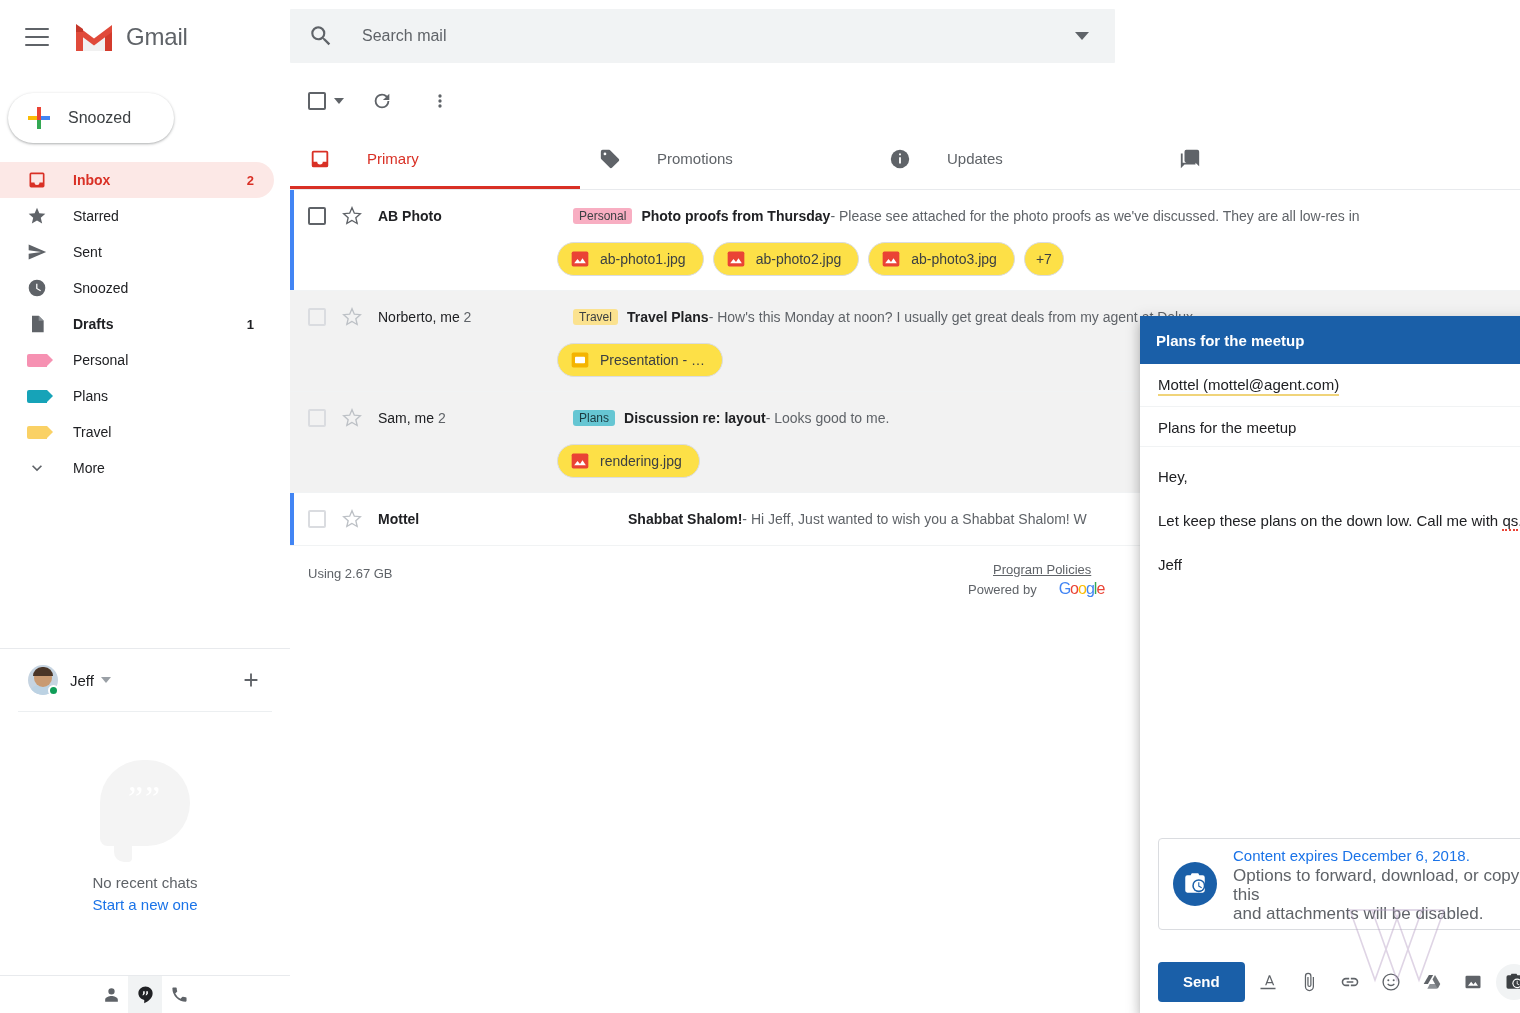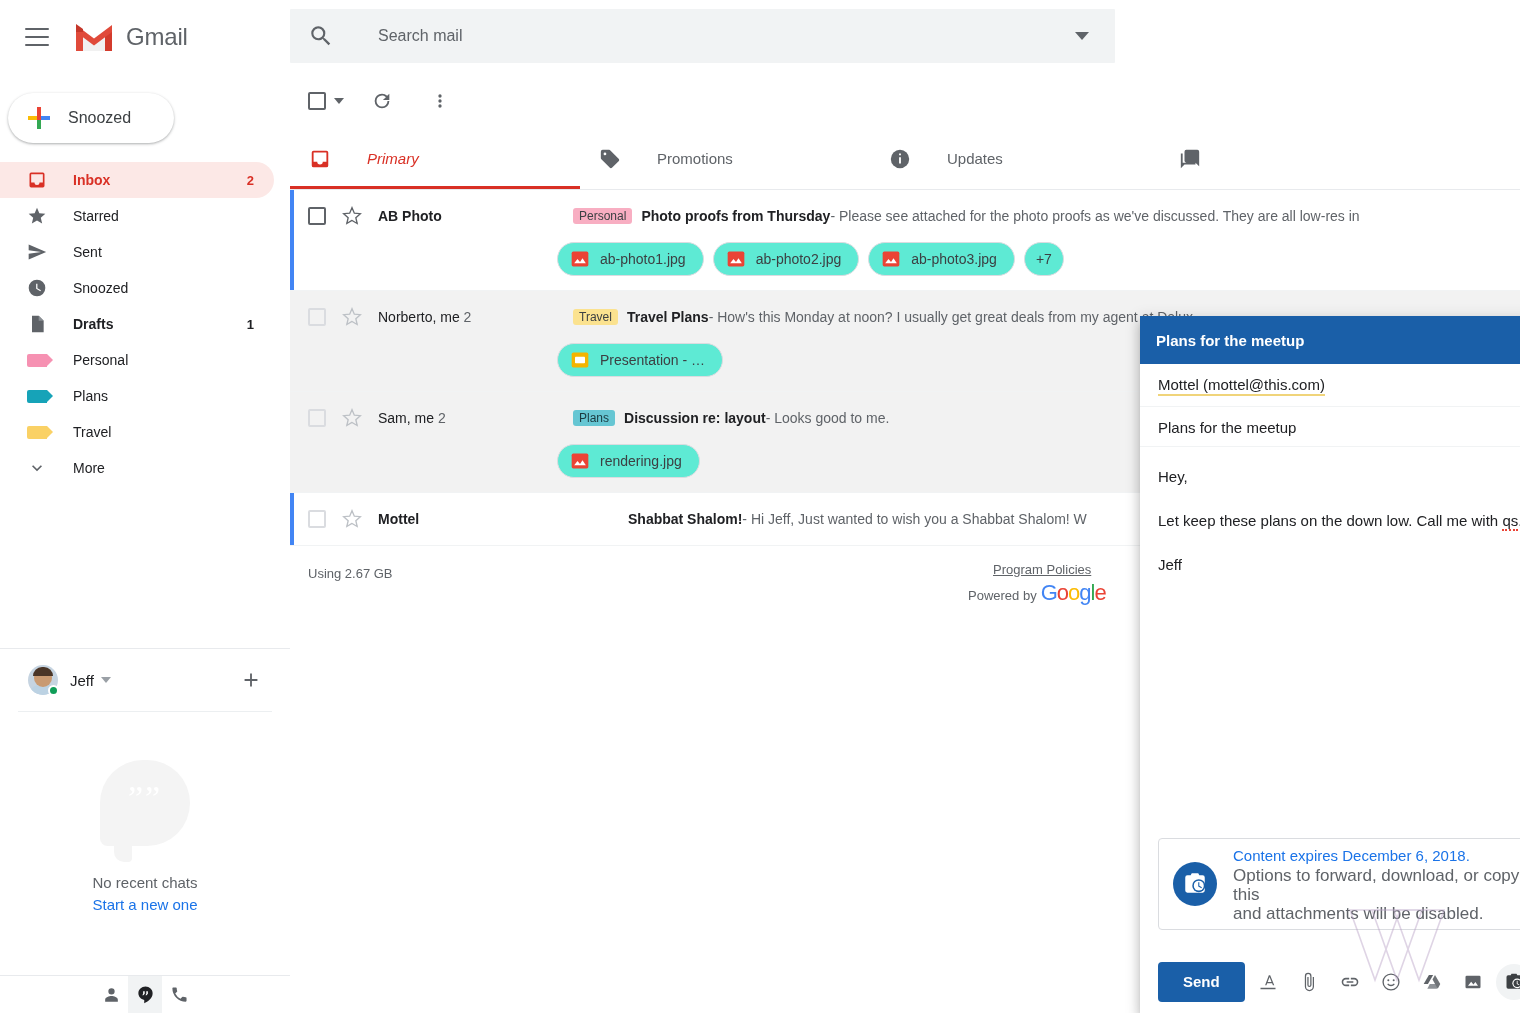--- a/index.html
+++ b/index.html
@@ -14,21 +14,21 @@
 
   
   .topbar { position:absolute; left:0; top:0; width:1520px; height:73px; background:#fff; }
   .brand { position:absolute; left:0; top:0; width:290px; height:73px; display:flex; align-items:center; }
   .hamburger { width:24px; height:18px; margin-left:25px; display:flex; flex-direction:column; justify-content:space-between; cursor:pointer; }
   .hamburger i { display:block; height:2px; background:#5f6368; border-radius:1px; }
   .gmail-logo { margin-left:25px; width:40px; height:32px; position:relative; }
   .gmail-word { margin-left:12px; font-size:24px; color:#5f6368; letter-spacing:-0.2px; }
 
   .searchwrap { position:absolute; left:290px; top:9px; width:825px; height:54px;
-    background:#f1f3f4; border-radius:1px; display:flex; align-items:center;gap:16px; }
+    background:#f1f3f4; border-radius:1px; display:flex; align-items:center; }
   .searchwrap .sicon { margin-left:18px; width:26px; height:26px; display:block; }
   .search-input { flex:1; border:none; background:transparent; outline:none;
     font-family:"Liberation Sans",sans-serif; font-size:16px; color:#202124; margin-left:28px; }
   .search-input::placeholder { color:#5f6368; }
   .search-caret { width:0;height:0;border-left:7px solid transparent;border-right:7px solid transparent;
     border-top:8px solid #5f6368; margin-right:26px; cursor:pointer; }
 
   
   .sidebar { position:absolute; left:0; top:73px; width:290px; height:940px; background:#fff; }
   .compose-btn { margin:20px 0 0 8px; width:166px; height:50px; border-radius:25px;
@@ -79,21 +79,21 @@
   
   .main { position:absolute; left:290px; top:73px; width:1230px; height:940px; background:#fff; }
   .list-toolbar { height:55px; display:flex; align-items:center; padding-left:18px; gap:0; }
   .sel-box { width:18px; height:18px; border:2px solid #5f6368; border-radius:2px; cursor:pointer; }
   .sel-caret { margin-left:8px; width:0;height:0;border-left:5px solid transparent;border-right:5px solid transparent;border-top:6px solid #5f6368; cursor:pointer; }
   .tb-btn { width:40px; height:40px; margin-left:18px; display:flex; align-items:center; justify-content:center; cursor:pointer; border-radius:50%; }
 
   .tabs { height:62px; display:flex; align-items:stretch; border-bottom:1px solid #e8eaed; position:relative; }
   .tab { width:290px; display:flex; align-items:center; padding-left:18px; cursor:pointer; position:relative; flex:0 0 290px; }
   .tab .tlabel { margin-left:35px; font-size:15px; color:#5f6368; }
-  .tab.active .tlabel { color:#d93025;font-style:italic; }
+  .tab.active .tlabel { color:#d93025; }
   .tab.active:after { content:""; position:absolute; left:0; right:0; bottom:0; height:3px; background:#d93025; }
   .tab .ticon { width:24px; height:24px; display:flex; align-items:center; justify-content:center; }
 
   .row { position:relative; border-bottom:1px solid #f1f3f4; padding-left:18px; cursor:pointer; background:#f2f2f2; }
   .row.unread { background:#fff; }
   .row.unread:before { content:""; position:absolute; left:0; top:0; bottom:0; width:4px; background:#4285f4; }
   .row-main { display:flex; align-items:center; height:52px; }
   .row-cb { width:18px; height:18px; border:2px solid #dadce0; border-radius:2px; flex:0 0 18px; }
   .row.unread .row-cb { border-color:#5f6368; }
   .row-star { margin-left:16px; width:20px; height:20px; flex:0 0 20px; }
@@ -101,29 +101,29 @@
   .row.unread .row-sender { font-weight:bold; }
   .row-sender .cnt { color:#5f6368; font-weight:normal; }
   .row-subject { flex:1; font-size:14px; white-space:nowrap; overflow:hidden; display:flex; align-items:center; }
   .chip-label { display:inline-block; padding:1px 6px; border-radius:3px; font-size:12px; margin-right:9px; flex:0 0 auto; }
   .chip-personal { background:#f8aec2; color:#3c4043; }
   .chip-travel { background:#fbe28f; color:#3c4043; }
   .chip-plans { background:#66c6d3; color:#1b3a40; }
   .subj-strong { font-weight:bold; color:#202124; }
   .subj-snip { color:#5f6368; font-weight:normal; }
   .atts { display:flex; align-items:center; gap:9px; padding:0 0 14px 249px; }
-  .att { height:34px; border:1px solid #dadce0; border-radius:17px; display:flex; align-items:center; padding:0 17px 0 12px; font-size:14px; color:#3c4043; background:#5eead4; }
+  .att { height:34px; border:1px solid #dadce0; border-radius:17px; display:flex; align-items:center; padding:0 17px 0 12px; font-size:14px; color:#3c4043; background:#fde047; }
   .att .aicon { width:20px; height:20px; margin-right:10px; flex:0 0 20px; }
   .att.more { width:40px; justify-content:center; padding:0; }
 
   .footer { display:flex; align-items:flex-start; padding:20px 18px 0 18px; position:relative; height:90px; }
   .storage { font-size:13px; color:#5f6368; }
   .policies { position:absolute; left:703px; top:16px; font-size:13px; color:#5f6368; text-decoration:underline; cursor:pointer; }
   .poweredby { position:absolute; left:678px; top:34px; font-size:13px; color:#5f6368; display:flex; align-items:baseline; }
-  .glogo { margin-left:4px; font-size:22px; letter-spacing:-1px; font-family:"Liberation Sans",sans-serif; }
+  .glogo { margin-left:22px; font-size:16px; letter-spacing:-1px; font-family:"Liberation Sans",sans-serif; }
   .glogo b { font-weight:normal; }
   .gb{color:#4285f4}.gr{color:#ea4335}.gy{color:#fbbc05}.gg{color:#34a853}
 
   
   .compose { position:absolute; left:1140px; top:316px; width:440px; height:697px;
     background:#fff; box-shadow:0 8px 10px 1px rgba(0,0,0,.14),0 3px 14px 2px rgba(0,0,0,.12),0 5px 5px -3px rgba(0,0,0,.2); }
   .compose-head { height:48px; background:#1a5fa8; display:flex; align-items:center; padding:0 16px; }
   .compose-title { color:#fff; font-size:15px; font-weight:bold; }
   .c-field { padding:12px 18px 10px 18px; border-bottom:1px solid #f1f3f4; font-size:15px; color:#202124; }
   .c-to { position:relative; display:inline-block; border-bottom:2px solid #f0d47a; padding-bottom:1px; }
@@ -494,21 +494,21 @@
       <span class="glogo"><b class="gb">G</b><b class="gr">o</b><b class="gy">o</b><b class="gb">g</b><b class="gg">l</b><b class="gr">e</b></span>
     </span>
   </div>
 </div>
 
 <div class="compose">
   <div class="compose-head">
     <span class="compose-title">Plans for the meetup</span>
   </div>
   <div class="c-field">
-    <span class="c-to">Mottel (mottel@this.com)</span>
+    <span class="c-to">Mottel (mottel@agent.com)</span>
   </div>
   <div class="c-field">Plans for the meetup</div>
   <div class="c-body">
     <p>Hey,</p>
     <p><span class="misspell-wrap">Let keep these plans on the down low. Call me with <span class="misspell">qs</span>.</span></p>
     <p>Jeff</p>
   </div>
 
   <div class="conf-box">
     <span class="conf-ico">

